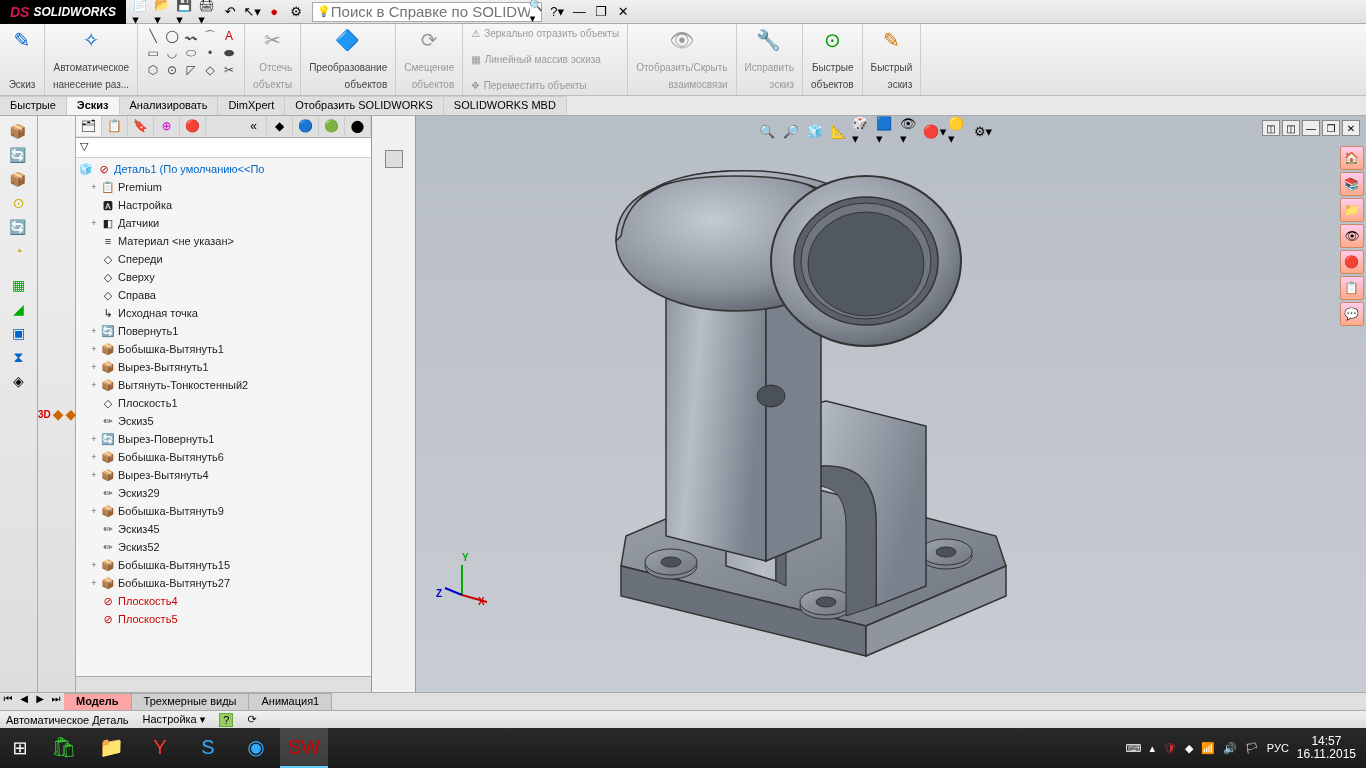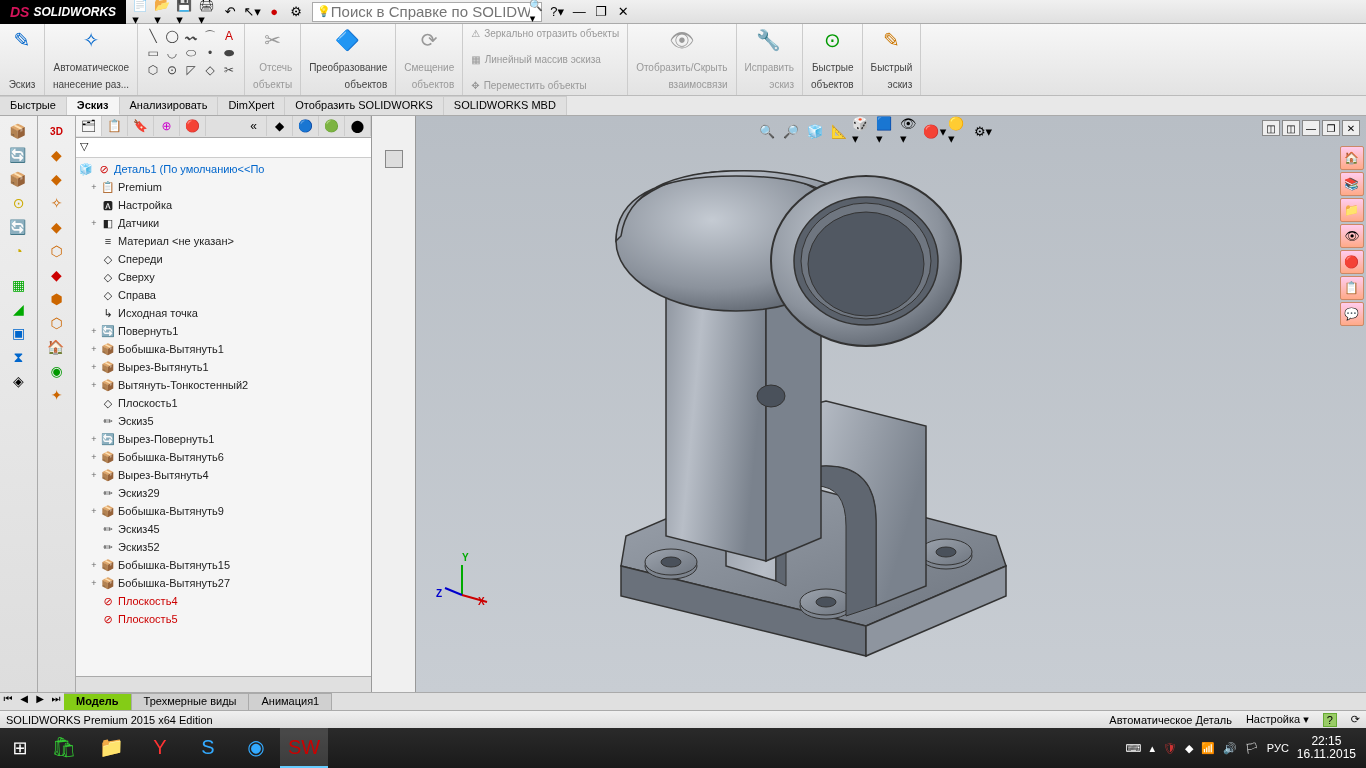--- a/index.html
+++ b/index.html
@@ -31,21 +31,21 @@
 .maintabs .tab { padding: 2px 10px; font-size: 11px; border-right: 1px solid #ccc; border-top: 1px solid #ccc; background: #e0e0e0; cursor: pointer; }
 .maintabs .tab.active { background: #f5f5f5; border-bottom: 1px solid #f5f5f5; font-weight: bold; }
 
 
 .main { flex: 1; display: flex; background: #bdc3c9; position: relative; }
 
 
 .lefttools { width: 38px; background: linear-gradient(#f0f0f0,#ddd); border-right: 1px solid #aaa; display: flex; flex-direction: column; align-items: center; padding-top: 4px; gap: 2px; }
 .lefttools .tb { width: 28px; height: 22px; display: flex; align-items: center; justify-content: center; font-size: 14px; cursor: pointer; border-radius: 2px; }
 .lefttools .sep { height: 8px; }
-.lefttools2 { width: 38px; background: linear-gradient(#f0f0f0,#ddd); border-right: 1px solid #aaa; display: flex; flex-direction: column; align-items: center; padding-top: 4px; gap: 2px; }
+.lefttools2 { width: 38px; background: linear-gradient(#f0f0f0,#ddd); border-right: 1px solid #aaa; display: flex; flex-direction: row; align-items: center; padding-top: 20px; gap: 2px; }
 .lefttools2 .tb { width: 28px; height: 22px; display: flex; align-items: center; justify-content: center; font-size: 14px; cursor: pointer; }
 
 
 .treepanel { width: 296px; background: #f5f5f5; border-right: 1px solid #999; display: flex; flex-direction: column; }
 .treetabs { height: 22px; display: flex; background: #e0e0e0; border-bottom: 1px solid #aaa; }
 .treetabs .tt { width: 26px; height: 20px; display: flex; align-items: center; justify-content: center; font-size: 12px; cursor: pointer; border-right: 1px solid #ccc; }
 .treetabs .tt.active { background: #f5f5f5; }
 .treetabs .spacer { flex: 1; }
 .filterrow { height: 20px; background: #fff; border-bottom: 1px solid #ccc; display: flex; align-items: center; padding: 0 4px; }
 .filterrow .fi { width: 16px; height: 16px; font-size: 11px; }
@@ -79,21 +79,21 @@
 
 .righttools { position: absolute; right: 0; top: 30px; width: 26px; display: flex; flex-direction: column; gap: 2px; }
 .righttools .rb { width: 24px; height: 24px; background: linear-gradient(#fce,#fa8); border: 1px solid #c86; border-radius: 2px; display: flex; align-items: center; justify-content: center; font-size: 12px; cursor: pointer; }
 
 
 .partimg { position: absolute; left: 110px; top: 10px; }
 
 
 .bottomtabs { height: 18px; background: #e0e0e0; display: flex; border-top: 1px solid #aaa; }
 .bottomtabs .bt { padding: 1px 12px; font-size: 11px; border-right: 1px solid #aaa; border-top: 1px solid #aaa; background: #d0d0d0; cursor: pointer; }
-.bottomtabs .bt.active { background: #84cc16; font-weight: bold; }
+.bottomtabs .bt.active { background: #fca5a5; font-weight: bold; }
 .bottomtabs .arrows { display: flex; }
 .bottomtabs .arrows span { width: 16px; text-align: center; font-size: 10px; cursor: pointer; }
 
 
 .statusbar { height: 18px; background: linear-gradient(#f0f0f0,#ddd); display: flex; align-items: center; font-size: 11px; padding: 0 6px; border-top: 1px solid #aaa; }
 .statusbar .sl { flex: 1; }
 .statusbar .sr { display: flex; gap: 14px; align-items: center; }
 
 
 .taskbar { height: 40px; background: linear-gradient(#2a2a2a,#1a1a1a); display: flex; align-items: center; color: #fff; }
@@ -511,21 +511,20 @@
     <span>◀</span>
     <span>▶</span>
     <span>⏭</span>
   </div>
   <div class="bt active">Модель</div>
   <div class="bt">Трехмерные виды</div>
   <div class="bt">Анимация1</div>
 </div>
 
 <div class="statusbar">
-  <div class="sl">SOLIDWORKS Premium 2015 x64 Edition</div>
   <div class="sr">
     <span>Автоматическое Деталь</span>
     <span><span>Настройка</span> ▾</span>
     <span style="background:#9c6;padding:0 3px;border:1px solid #6a3">?</span>
     <span>⟳</span>
   </div>
 </div>
 
 <div class="taskbar">
   <div class="start">⊞</div>
@@ -538,17 +537,17 @@
   <div class="tray">
     <span>⌨</span>
     <span>▴</span>
     <span style="color:#c33">🛡</span>
     <span>◆</span>
     <span>📶</span>
     <span>🔊</span>
     <span>🏳</span>
     <span>РУС</span>
     <div class="clock">
-      <div>22:15</div>
+      <div>14:57</div>
       <div>16.11.2015</div>
     </div>
   </div>
 </div>
 
 </body></html>

